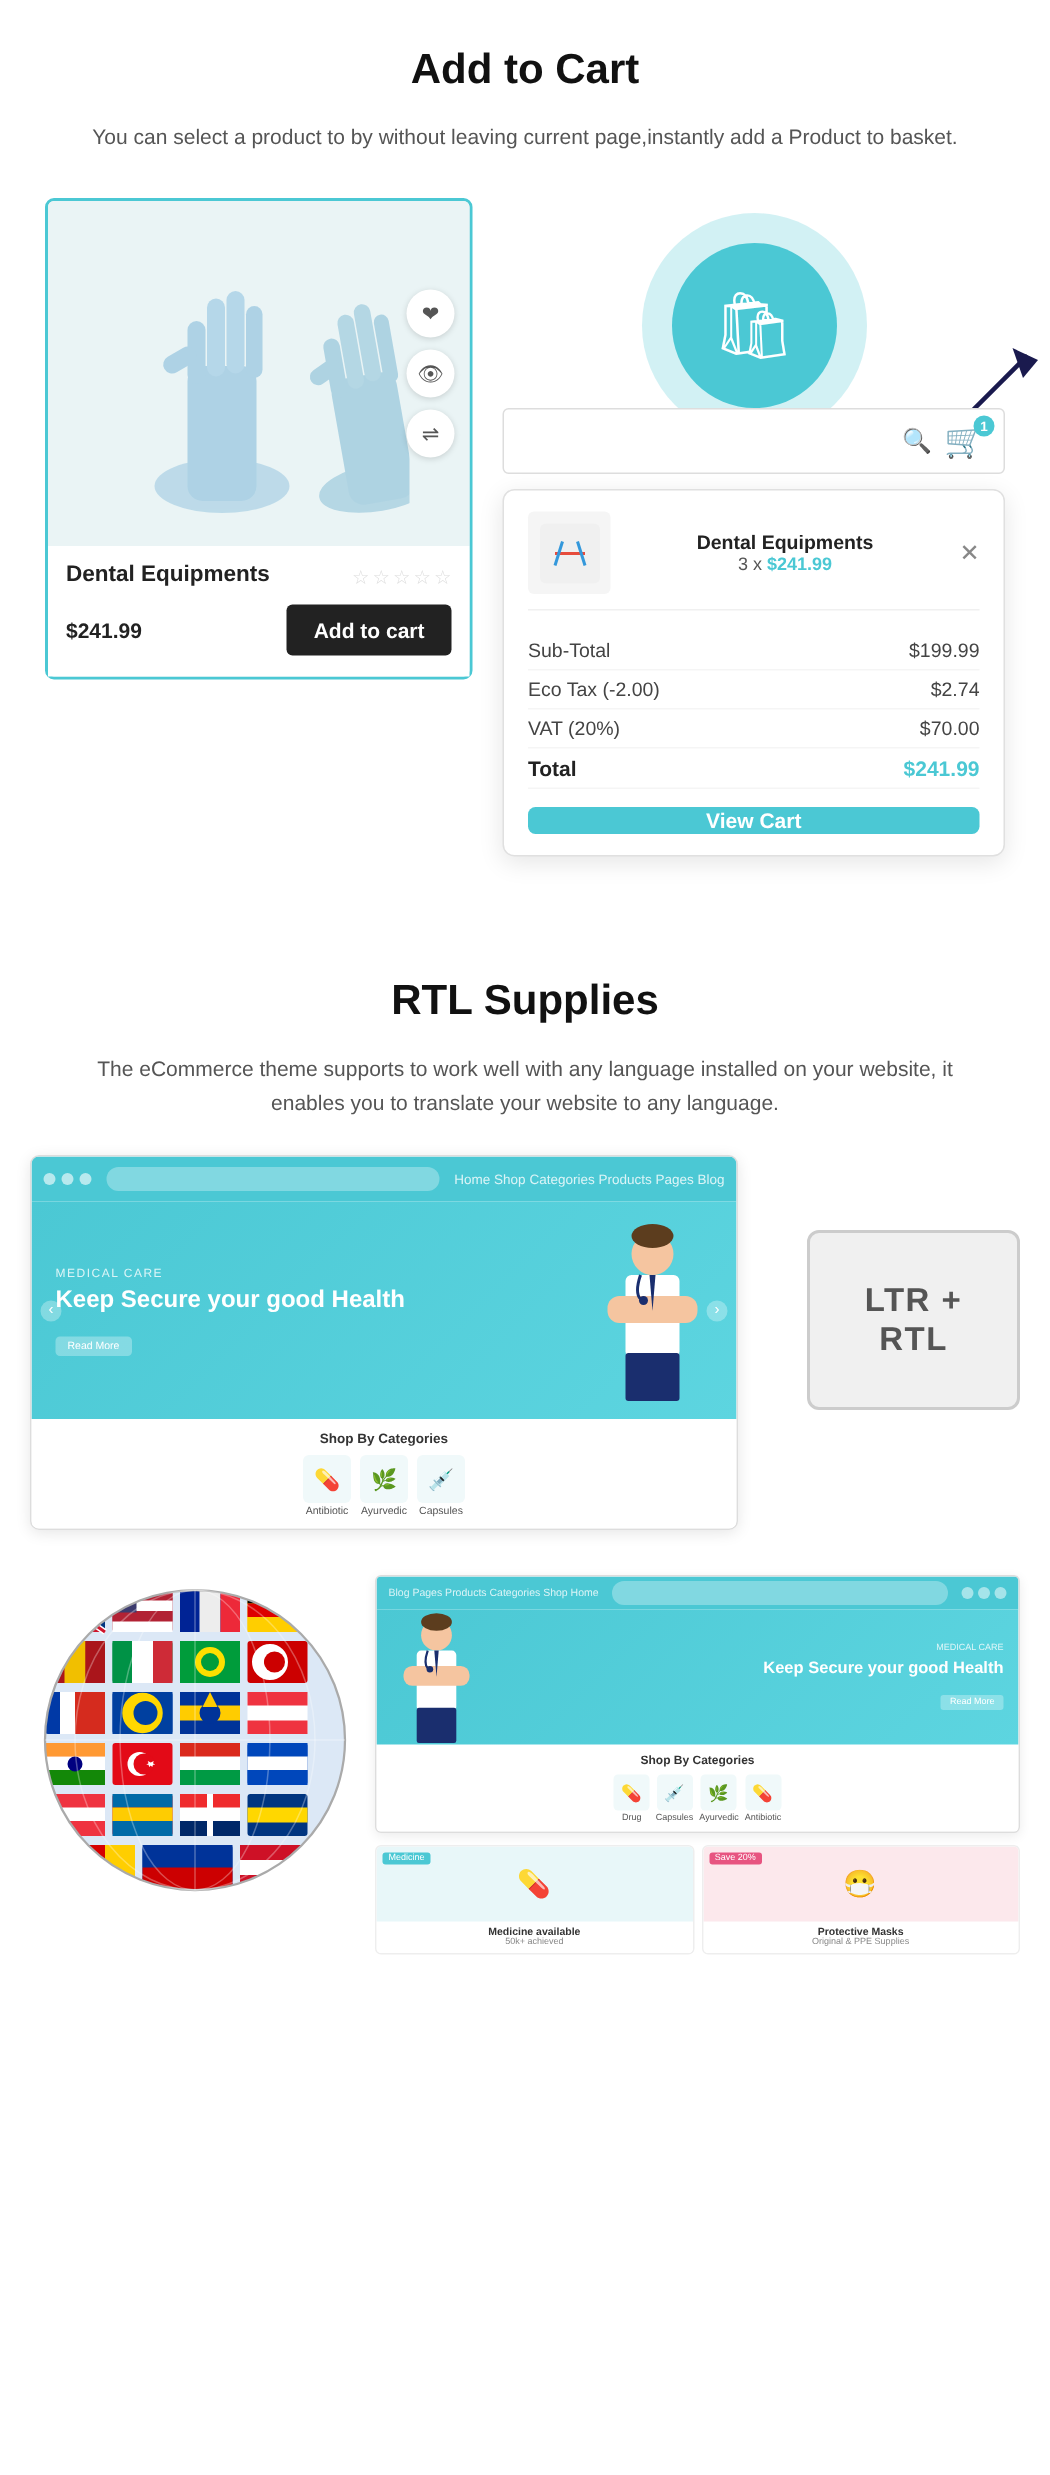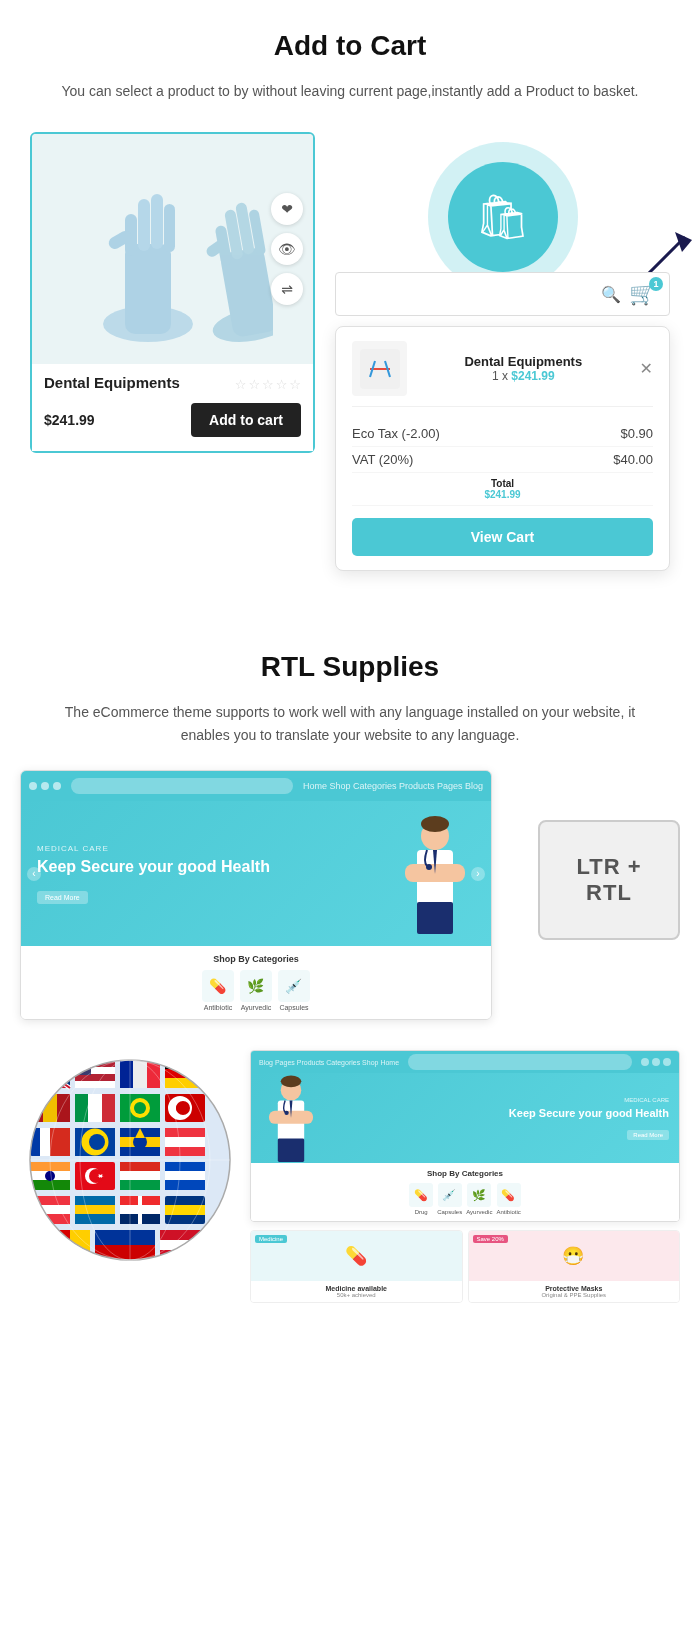--- a/index.html
+++ b/index.html
@@ -250,38 +250,37 @@
     .total-row {
       display: flex;
       justify-content: space-between;
       font-size: 13px;
       color: #444;
       padding: 5px 0;
       border-bottom: 1px solid #f5f5f5;
     }
     .total-row.grand-total {
       font-weight: 700;
-      font-size: 10px;
+      font-size: 14px;
       color: #222;
-      flex-direction: column;
     }
     .grand-total-val { color: #4bc8d4; font-weight: 800; }
 
     .cart-buttons {
       display: flex;
       gap: 10px;
       margin-top: 10px;
     }
     .cart-btn {
       flex: 1;
       background: #4bc8d4;
       color: #fff;
       border: none;
       border-radius: 5px;
-      padding: 11px 0;
+      padding: 1px 0;
       font-size: 14px;
       font-weight: 700;
       cursor: pointer;
     }
 
     
     .section-rtl {
       padding: 40px 20px 20px;
       text-align: center;
     }
@@ -666,35 +665,39 @@
             <svg width="40" height="40" viewBox="0 0 40 40">
               <rect width="40" height="40" rx="4" fill="#f0f0f0"></rect>
               <line x1="10" y1="20" x2="30" y2="20" stroke="#e74c3c" stroke-width="2"></line>
               <line x1="15" y1="12" x2="10" y2="28" stroke="#3498db" stroke-width="2"></line>
               <line x1="25" y1="12" x2="30" y2="28" stroke="#3498db" stroke-width="2"></line>
             </svg>
           </div>
           <div class="cart-item-details">
             <div class="cart-item-name">Dental Equipments</div>
             <div class="cart-item-qty">
-              <span>1 x</span>
+              <span>3 x</span>
               <span style="color:#4bc8d4;font-weight:700;">$241.99</span>
             </div>
           </div>
           <button class="cart-close-btn">✕</button>
         </div>
 
         <div class="cart-totals">
           <div class="total-row">
+            <span>Sub-Total</span>
+            <span>$199.99</span>
+          </div>
+          <div class="total-row">
             <span>Eco Tax (-2.00)</span>
-            <span>$0.90</span>
+            <span>$2.74</span>
           </div>
           <div class="total-row">
             <span>VAT (20%)</span>
-            <span>$40.00</span>
+            <span>$70.00</span>
           </div>
           <div class="total-row grand-total">
             <span>Total</span>
             <span class="grand-total-val">$241.99</span>
           </div>
         </div>
 
         <div class="cart-buttons">
           <button class="cart-btn">View Cart</button>
         </div>

